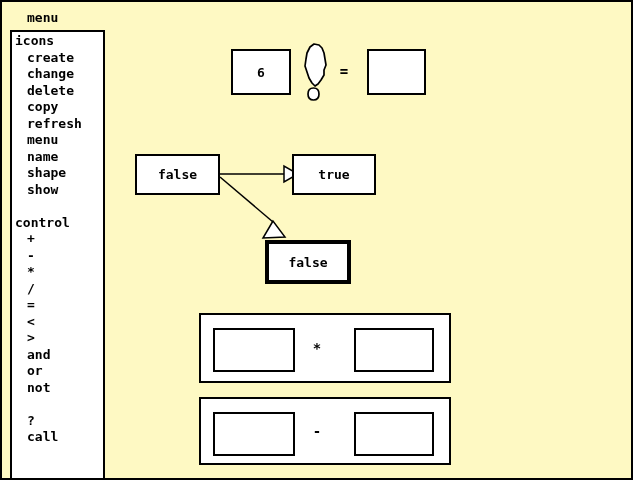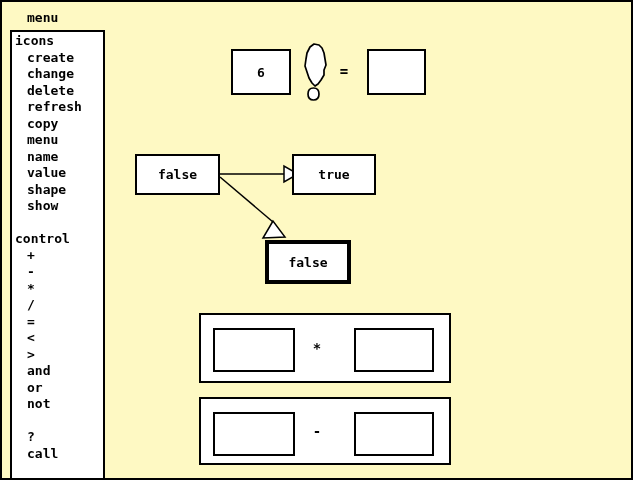--- a/index.html
+++ b/index.html
@@ -71,25 +71,24 @@
 
 <div class="frame">
 
   <div class="menu-label">menu</div>
 
   <div class="palette">
     <div class="row title">icons</div>
     <div class="row item">create</div>
     <div class="row item">change</div>
     <div class="row item">delete</div>
+    <div class="row item">copy</div>
     <div class="row item">refresh</div>
-    <div class="row item">copy</div>
     <div class="row item">menu</div>
     <div class="row item">name</div>
-    <div class="row item">value</div>
     <div class="row item">shape</div>
     <div class="row item">show</div>
     <div class="row spacer"></div>
     <div class="row title">control</div>
     <div class="row item">+</div>
     <div class="row item">-</div>
     <div class="row item">*</div>
     <div class="row item">/</div>
     <div class="row item">=</div>
     <div class="row item">&lt;</div>

